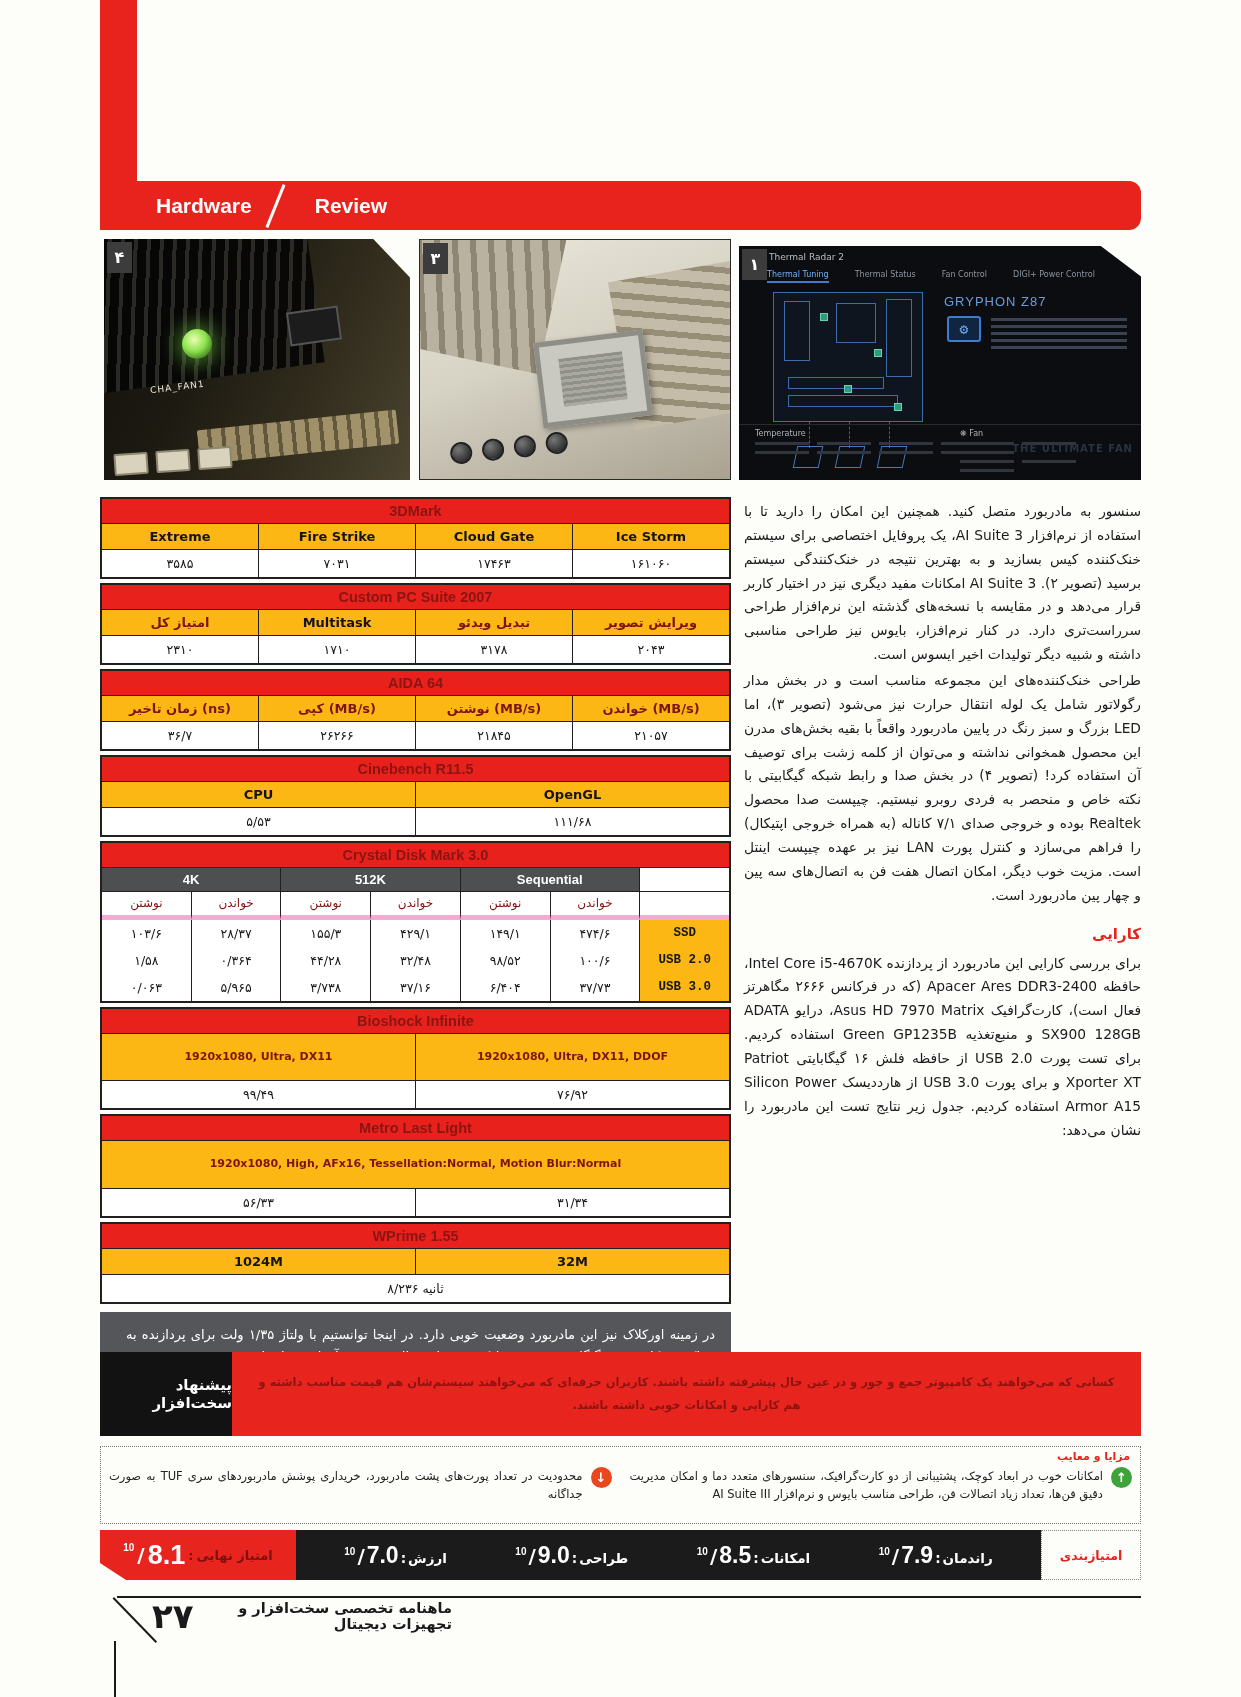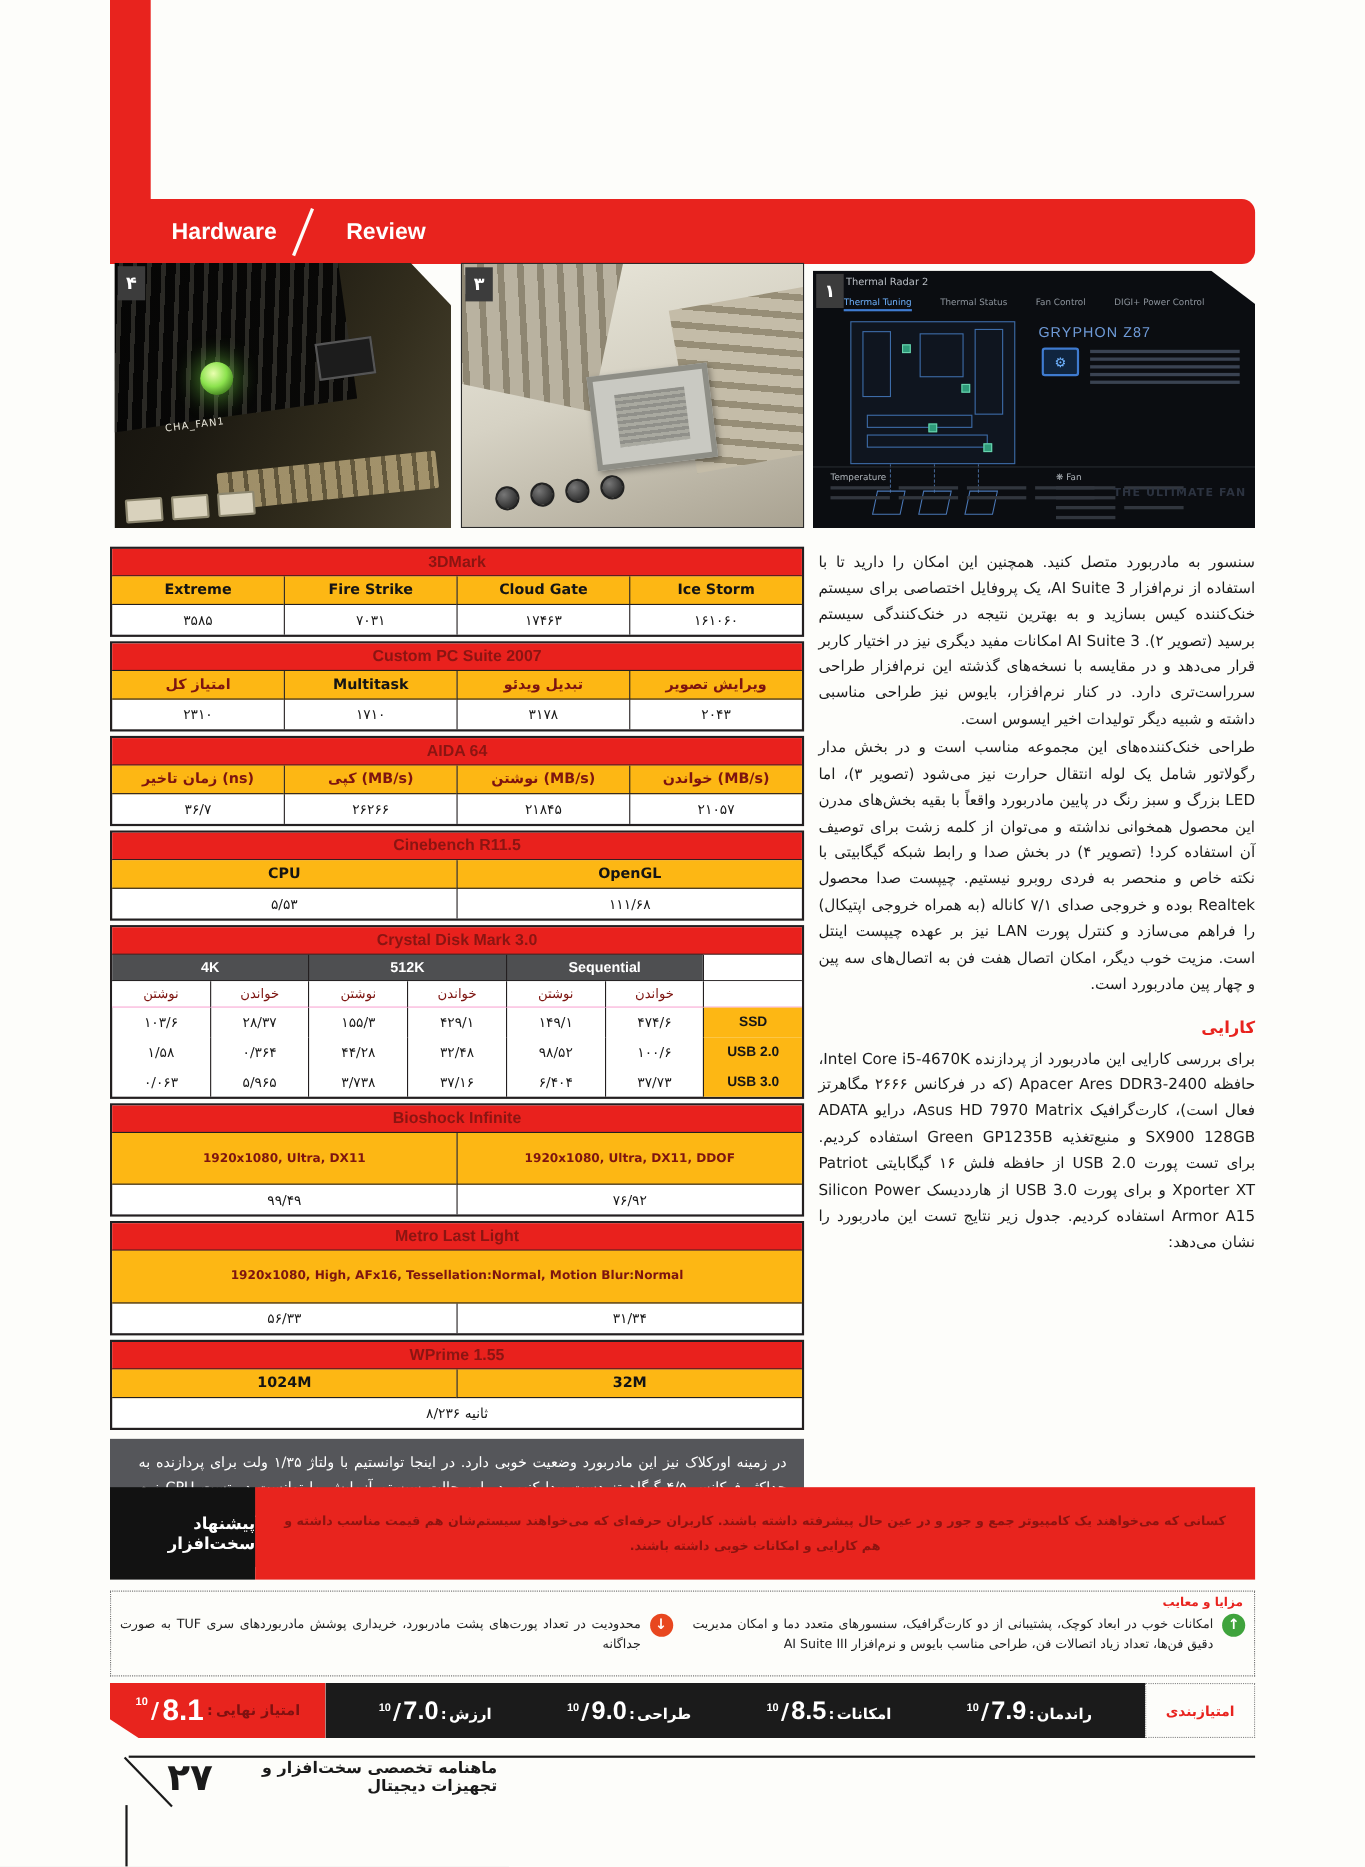--- a/index.html
+++ b/index.html
@@ -2,21 +2,21 @@
 <html lang="fa"><head>
 <meta charset="utf-8">
 <style>
   * { margin:0; padding:0; box-sizing:border-box; }
   body { background:#e9e9e9; font-family:"DejaVu Sans","Liberation Sans",sans-serif; }
   .page { position:relative; width:1241px; height:1697px; background:#fdfdfa; margin:0 auto; overflow:hidden; }
   .abs { position:absolute; }
 
   
   .vbar { left:100px; top:0; width:37px; height:226px; background:#e8231e; }
-  .hban { left:100px; top:181px; width:1041px; height:59px; background:#e8231e; border-radius:0 12px 12px 0; display:flex; align-items:center; }
+  .hban { left:100px; top:181px; width:1041px; height:49px; background:#e8231e; border-radius:0 12px 12px 0; display:flex; align-items:center; }
   .hban .tab { color:#fff; font-weight:bold; font-size:21px; font-family:"Liberation Sans",sans-serif; }
   .hban .t1 { margin-left:56px; }
   .hban .t2 { margin-left:38px; }
   .hban .slash { width:3px; height:46px; background:#fdfdfa; transform:rotate(22deg); margin-left:22px; }
 
   
   .photo { overflow:hidden; }
   .badge { position:absolute; left:3px; top:3px; width:25px; height:31px; background:#3c3c3c; color:#fff; font-weight:bold; font-size:16px; text-align:center; line-height:31px; z-index:5; }
   #photo1 { left:104px; top:239px; width:306px; height:241px; background:linear-gradient(115deg,#12100c 0%,#1d1a12 35%,#322d1d 68%,#4a4430 100%); clip-path:polygon(0 0,88% 0,100% 16%,100% 100%,0 100%); }
   .fins { position:absolute; left:-20px; top:-30px; width:230px; height:170px; background:repeating-linear-gradient(100deg,#050505 0 9px,#2c2b27 9px 13px); transform:rotate(-8deg); opacity:.9; }
@@ -60,23 +60,23 @@
   .bt .t { background:#e9211d; color:#8a1512; font-weight:bold; text-align:center; font-size:14.5px; line-height:24px; border-bottom:1.5px solid #231f20; font-family:"Liberation Sans","DejaVu Sans",sans-serif; }
   .bt .r { display:flex; }
   .bt .r>div { flex:1; border-left:1px solid #231f20; text-align:center; }
   .bt .r>div:first-child { border-left:none; }
   .bt .h>div { background:#fdb714; font-weight:bold; font-size:13px; line-height:25px; border-bottom:1px solid #231f20; color:#141414; }
   .bt .h>div.fa { color:#7d1410; }
   .bt .h.small>div { font-size:11px; line-height:1.3; padding:16px 3px; color:#7d1410; }
   .bt .v>div { font-size:12.5px; line-height:27px; color:#161616; }
   .cdm .g>div { background:#4e4f51; color:#fff; font-weight:bold; font-size:13px; line-height:23px; border-bottom:1px solid #231f20; font-family:"Liberation Sans",sans-serif; }
   .cdm .g>div.sp2 { flex:2; }
-  .cdm .sub>div { background:#fff; color:#7d1410; font-size:12px; line-height:23px; border-bottom:1px solid #f9a8d4; }
+  .cdm .sub>div { background:#fff; color:#7d1410; font-size:12px; line-height:23px; border-bottom:5px solid #f9a8d4; }
   .cdm .labcol { flex:0 0 88px; }
-  .cdm .v .labcol { background:#fdb714; font-weight:bold; font-size:12.5px; font-family:Liberation Sans, sans-serif; }
+  .cdm .v .labcol { background:#fdb714; font-weight:bold; font-size:12.5px; font-family:Liberation Mono, monospace; }
   .cdm .plain { background:#fff !important; border-bottom:1px solid #231f20; }
 
   
   .graybox { margin-top:8px; background:#55565a; color:#fff; padding:12px 16px 14px 26px; direction:rtl; text-align:justify; font-size:13px; line-height:1.75; clip-path:polygon(0 0,100% 0,100% 100%,30px 100%,0 calc(100% - 28px)); }
 
   
   #right-col { left:744px; top:500px; width:397px; direction:rtl; text-align:justify; font-size:13.8px; line-height:1.73; color:#1b1b1b; }
   #right-col p { margin-bottom:2px; }
   .perf-head { color:#e8231e; font-weight:bold; font-size:15px; margin:14px 0 4px; text-align:right; }
 

